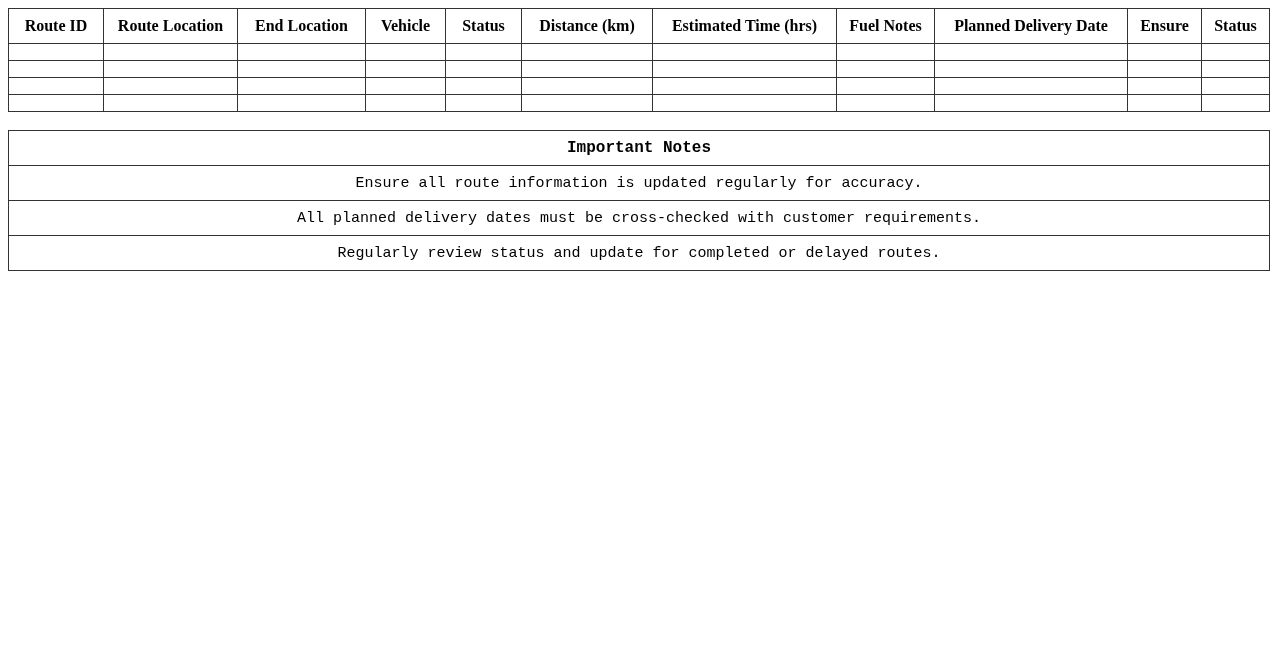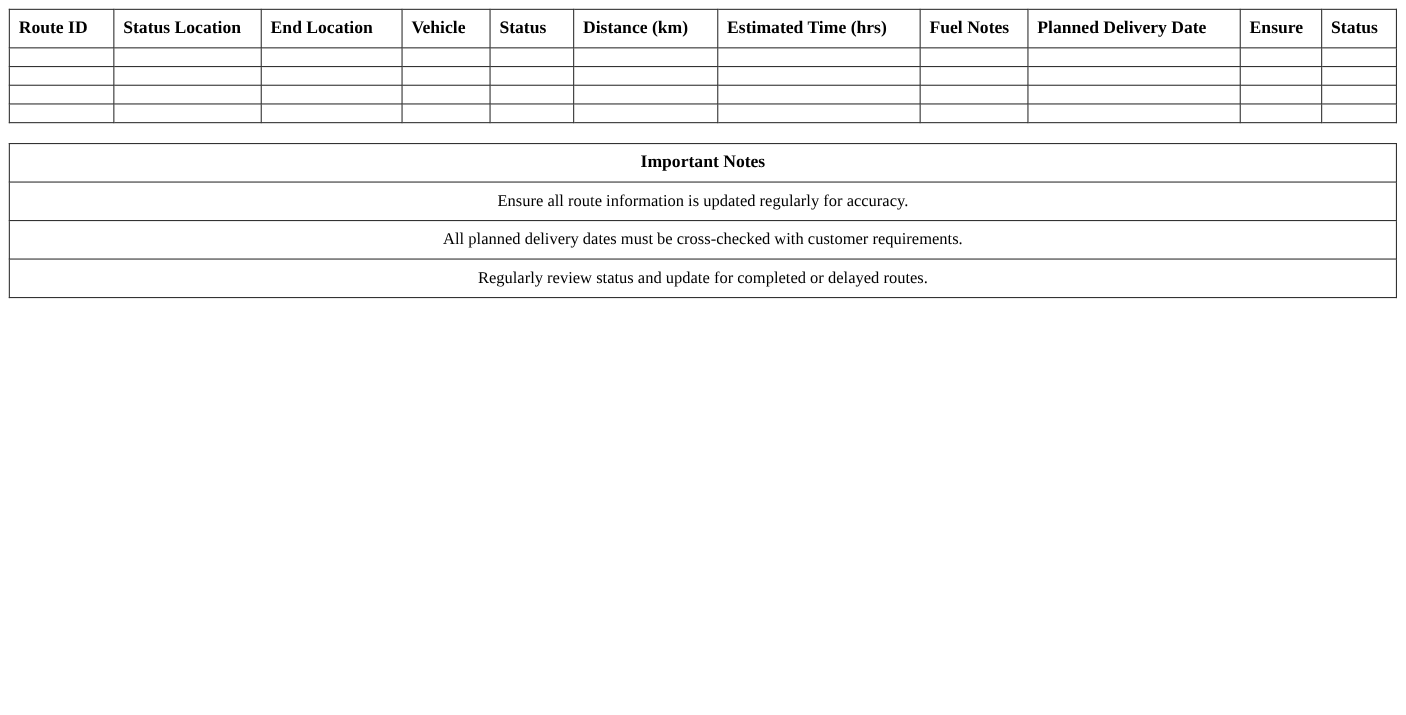--- a/index.html
+++ b/index.html
@@ -18,32 +18,33 @@
     }
     table {
       width: 100%;
       border-collapse: collapse;
     }
     .routes-table th, .routes-table td {
       border: 1px solid #333;
     }
     .routes-table th {
       font-weight: bold;
-      text-align: left;
+      text-align: center;
       height: 34px;
       padding: 0 8px;
       font-size: 16px;
       white-space: nowrap;
     }
     .routes-table td {
       height: 16px;
       padding: 0;
     }
     .notes-table {
       margin-top: 18px;
+      font-family: Liberation Mono, monospace;
     }
     .notes-table th, .notes-table td {
       border: 1px solid #333;
     }
     .notes-table th {
       font-weight: bold;
       text-align: center;
       height: 34px;
       padding: 0;
     }
@@ -54,21 +55,21 @@
       text-align: center;
     }
   </style>
 </head>
 <body>
 
 <table class="routes-table">
   <thead>
     <tr>
       <th style="width:78px">Route ID</th>
-      <th style="width:117px">Status Location</th>
+      <th style="width:117px">Route Location</th>
       <th style="width:111px">End Location</th>
       <th style="width:63px">Vehicle</th>
       <th style="width:59px">Status</th>
       <th style="width:114px">Distance (km)</th>
       <th style="width:167px">Estimated Time (hrs)</th>
       <th style="width:81px">Fuel Notes</th>
       <th style="width:176px">Planned Delivery Date</th>
       <th style="width:57px">Ensure</th>
       <th>Status</th>
     </tr>

